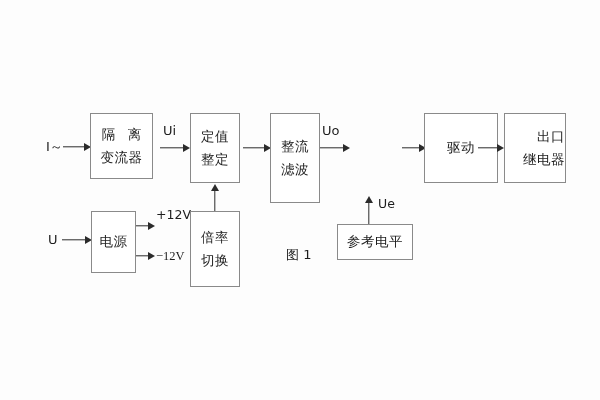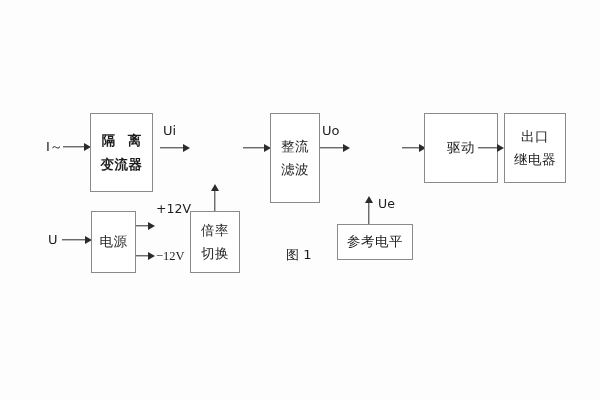--- a/index.html
+++ b/index.html
@@ -109,31 +109,35 @@
 
 <div id="canvas">
 
   <div class="lbl" style="left:46px; top:138px;">I～</div>
 
   <div class="harrow" style="left:63px; top:141px; width:28px; height:12px;">
     <div class="shaft" style="width:21px;"></div>
     <div class="head" style="left:21px;"></div>
   </div>
 
-  <div class="block" style="left:90px; top:113px; width:63px; height:79px;font-weight:bold;">
+  <div class="block" style="left:90px; top:113px; width:63px; height:66px;">
     <span class="ln spaced">隔 离</span>
     <span class="ln">变流器</span>
   </div>
 
   <div class="lbl" style="left:163px; top:123px;">Ui</div>
   <div class="harrow" style="left:160px; top:142px; width:30px; height:12px;">
     <div class="shaft" style="width:23px;"></div>
     <div class="head" style="left:23px;"></div>
   </div>
 
+  <div class="block" style="left:190px; top:113px; width:50px; height:70px;">
+    <span class="ln">定值</span>
+    <span class="ln">整定</span>
+  </div>
 
   <div class="harrow" style="left:243px; top:142px; width:28px; height:12px;">
     <div class="shaft" style="width:21px;"></div>
     <div class="head" style="left:21px;"></div>
   </div>
 
   <div class="block" style="left:270px; top:113px; width:50px; height:90px;justify-content:center;">
     <span class="ln">整流</span>
     <span class="ln">滤波</span>
   </div>
@@ -152,49 +156,49 @@
 
   <div class="block one-line" style="left:424px; top:113px; width:74px; height:70px;">
     <span class="ln">驱动</span>
   </div>
 
   <div class="harrow" style="left:478px; top:142px; width:26px; height:12px;">
     <div class="shaft" style="width:19px;"></div>
     <div class="head" style="left:19px;"></div>
   </div>
 
-  <div class="block" style="left:504px; top:113px; width:62px; height:70px;">
+  <div class="block" style="left:504px; top:113px; width:62px; height:70px;align-items:flex-end;">
     <span class="ln">出口</span>
     <span class="ln">继电器</span>
   </div>
 
   <div class="lbl" style="left:48px; top:232px;">U</div>
 
   <div class="harrow" style="left:62px; top:234px; width:30px; height:12px;">
     <div class="shaft" style="width:23px;"></div>
     <div class="head" style="left:23px;"></div>
   </div>
 
   <div class="block one-line" style="left:91px; top:211px; width:45px; height:62px;">
     <span class="ln">电源</span>
   </div>
 
   <div class="harrow" style="left:136px; top:220px; width:19px; height:12px;">
     <div class="shaft" style="width:12px;"></div>
     <div class="head" style="left:12px;"></div>
   </div>
-  <div class="lbl small" style="left:156px; top:201px;text-align:right;">+12V</div>
+  <div class="lbl small" style="left:156px; top:207px;text-align:right;">+12V</div>
 
   <div class="harrow" style="left:136px; top:250px; width:19px; height:12px;">
     <div class="shaft" style="width:12px;"></div>
     <div class="head" style="left:12px;"></div>
   </div>
   <div class="lbl small" style="left:156px; top:249px;font-family:Liberation Serif, serif;">−12V</div>
 
-  <div class="block" style="left:190px; top:211px; width:50px; height:62px;">
+  <div class="block" style="left:190px; top:211px; width:50px; height:76px;">
     <span class="ln">倍率</span>
     <span class="ln">切换</span>
   </div>
 
   <div class="varrow" style="left:209px; top:184px; width:12px; height:27px;">
     <div class="shaft" style="height:22px;"></div>
     <div class="head"></div>
   </div>
 
   <div class="block one-line" style="left:337px; top:224px; width:76px; height:36px;">

